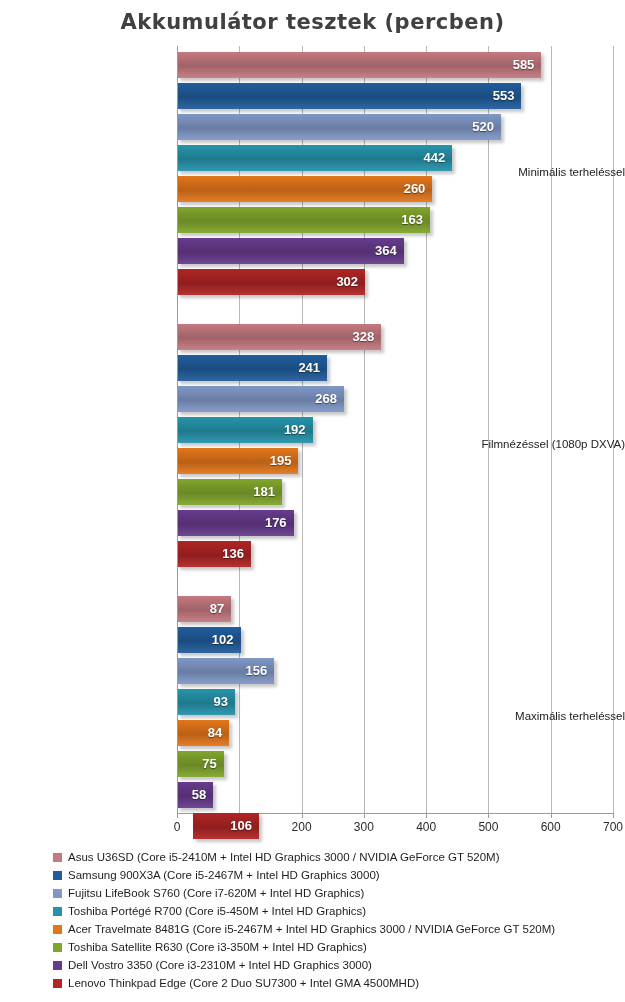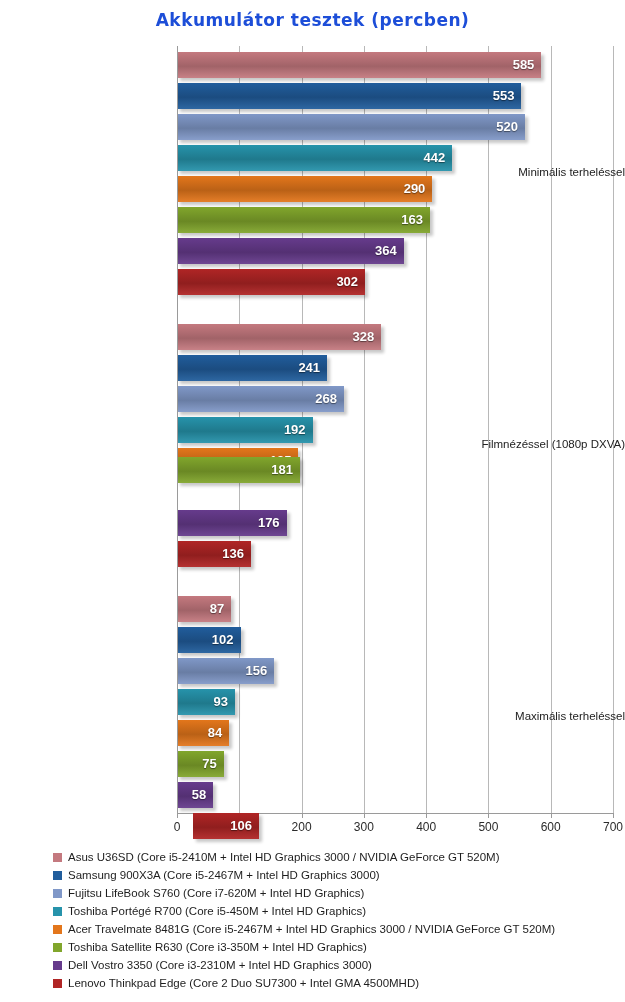--- a/index.html
+++ b/index.html
@@ -17,24 +17,24 @@
   }
 
   
   #chart-title {
     position: absolute;
     left: 0;
     top: 10px;
     width: 625px;
     text-align: center;
     font-family: "DejaVu Sans", sans-serif;
-    font-size: 17px;
+    font-size: 21px;
     font-weight: bold;
     letter-spacing: 0.5px;
-    color: #1d4ed8;
+    color: #404040;
     white-space: nowrap;
   }
 
   
   #plot-wrap {
     position: absolute;
     left: 0;
     top: 46px;
     width: 625px;
     height: 800px;
@@ -185,28 +185,28 @@
       <div class="tick-mark" style="left: 613px;"></div>
       <div class="tick-label" style="left: 613px;">700</div>
     </div>
   <div id="bars-layer">
       <div class="bar" style="left: 177px; top: 6px; width: 364.371px; background: linear-gradient(rgb(196, 121, 127) 0%, rgb(161, 99, 104) 55%, rgb(200, 129, 135) 100%);">
         <span class="bar-value">585</span>
       </div>
       <div class="bar" style="left: 177px; top: 37px; width: 344.44px; background: linear-gradient(rgb(33, 93, 156) 0%, rgb(27, 76, 128) 55%, rgb(46, 103, 162) 100%);">
         <span class="bar-value">553</span>
       </div>
-      <div class="bar" style="left: 177px; top: 68px; width: 323.886px; background: linear-gradient(rgb(128, 152, 200) 0%, rgb(105, 125, 164) 55%, rgb(136, 158, 203) 100%); padding-left: 24px;">
+      <div class="bar" style="left: 177px; top: 68px; width: 323.886px; background: linear-gradient(rgb(128, 152, 200) 0%, rgb(105, 125, 164) 55%, rgb(136, 158, 203) 100%);">
         <span class="bar-value">520</span>
       </div>
       <div class="bar" style="left: 177px; top: 99px; width: 275.303px; background: linear-gradient(rgb(38, 147, 171) 0%, rgb(31, 121, 140) 55%, rgb(51, 153, 176) 100%);">
         <span class="bar-value">442</span>
       </div>
       <div class="bar" style="left: 177px; top: 130px; width: 255.371px; background: linear-gradient(rgb(227, 118, 27) 0%, rgb(186, 97, 22) 55%, rgb(229, 126, 41) 100%);">
-        <span class="bar-value">290</span>
+        <span class="bar-value">260</span>
       </div>
       <div class="bar" style="left: 177px; top: 161px; width: 252.88px; background: linear-gradient(rgb(129, 166, 44) 0%, rgb(106, 136, 36) 55%, rgb(137, 171, 57) 100%);">
         <span class="bar-value">163</span>
       </div>
       <div class="bar" style="left: 177px; top: 192px; width: 226.72px; background: linear-gradient(rgb(102, 59, 140) 0%, rgb(84, 48, 115) 55%, rgb(111, 71, 147) 100%);">
         <span class="bar-value">364</span>
       </div>
       <div class="bar" style="left: 177px; top: 223px; width: 188.103px; background: linear-gradient(rgb(176, 37, 37) 0%, rgb(144, 30, 30) 55%, rgb(181, 50, 50) 100%);">
         <span class="bar-value">302</span>
       </div>
@@ -218,24 +218,24 @@
       </div>
       <div class="bar" style="left: 177px; top: 340px; width: 166.926px; background: linear-gradient(rgb(128, 152, 200) 0%, rgb(105, 125, 164) 55%, rgb(136, 158, 203) 100%);">
         <span class="bar-value">268</span>
       </div>
       <div class="bar" style="left: 177px; top: 371px; width: 119.589px; background: linear-gradient(rgb(38, 147, 171) 0%, rgb(31, 121, 140) 55%, rgb(51, 153, 176) 100%); padding-left: 16px;">
         <span class="bar-value">192</span>
       </div>
       <div class="bar" style="left: 177px; top: 402px; width: 121.457px; background: linear-gradient(rgb(227, 118, 27) 0%, rgb(186, 97, 22) 55%, rgb(229, 126, 41) 100%);">
         <span class="bar-value">195</span>
       </div>
-      <div class="bar" style="left: 177px; top: 411px; width: 123px; background: linear-gradient(rgb(129, 166, 44) 0%, rgb(106, 136, 36) 55%, rgb(137, 171, 57) 100%);">
+      <div class="bar" style="left: 177px; top: 433px; width: 105px; background: linear-gradient(rgb(129, 166, 44) 0%, rgb(106, 136, 36) 55%, rgb(137, 171, 57) 100%);">
         <span class="bar-value">181</span>
       </div>
-      <div class="bar" style="left: 177px; top: 464px; width: 109.623px; background: linear-gradient(rgb(102, 59, 140) 0%, rgb(84, 48, 115) 55%, rgb(111, 71, 147) 100%);">
+      <div class="bar" style="left: 177px; top: 464px; width: 109.623px; background: linear-gradient(rgb(102, 59, 140) 0%, rgb(84, 48, 115) 55%, rgb(111, 71, 147) 100%); padding-left: 7px;">
         <span class="bar-value">176</span>
       </div>
       <div class="bar" style="left: 177px; top: 495px; width: 74px; background: linear-gradient(rgb(176, 37, 37) 0%, rgb(144, 30, 30) 55%, rgb(181, 50, 50) 100%);">
         <span class="bar-value">136</span>
       </div>
       <div class="bar" style="left: 177px; top: 550px; width: 54.1886px; background: linear-gradient(rgb(196, 121, 127) 0%, rgb(161, 99, 104) 55%, rgb(200, 129, 135) 100%);">
         <span class="bar-value">87</span>
       </div>
       <div class="bar" style="left: 177px; top: 581px; width: 63.5314px; background: linear-gradient(rgb(33, 93, 156) 0%, rgb(27, 76, 128) 55%, rgb(46, 103, 162) 100%); text-decoration: underline;">
         <span class="bar-value">102</span>

